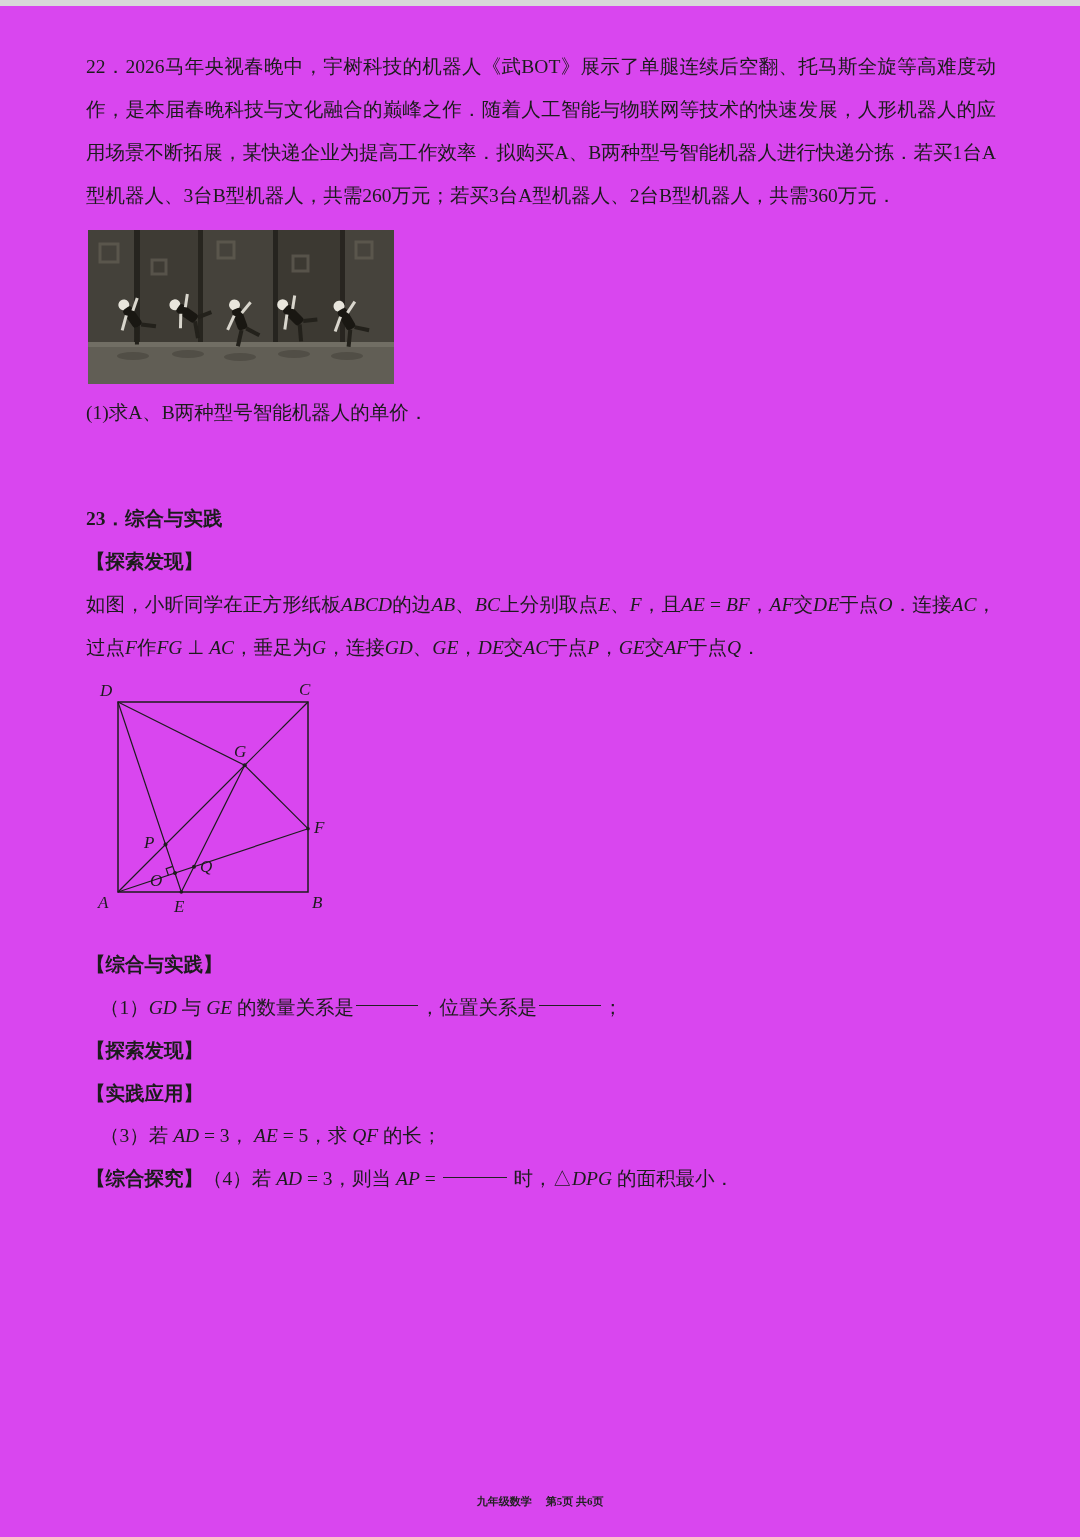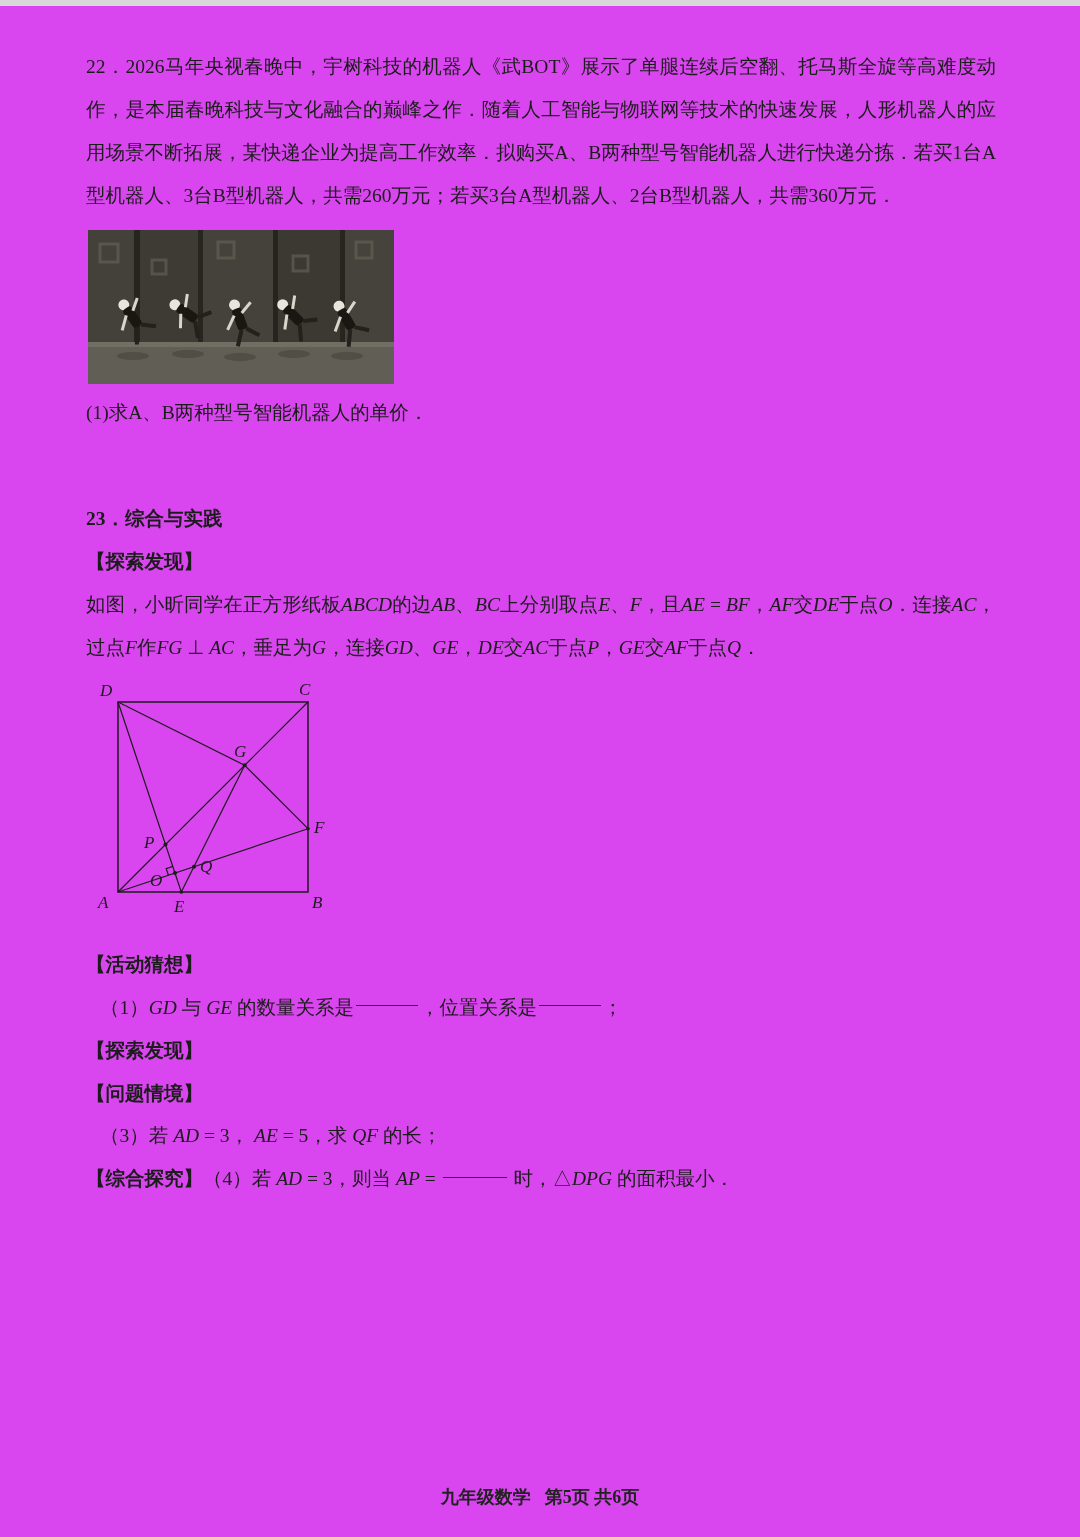--- a/index.html
+++ b/index.html
@@ -31,21 +31,21 @@
   .geo text {
     font-style: italic;
     font-family: "Liberation Serif", serif;
     font-size: 17px;
     fill: #1c1c1c;
   }
   .footer {
     position: absolute;
     bottom: 34px; left: 0; width: 100%;
     text-align: center;
-    font-size: 18px; font-weight: bold;
+    font-size: 11px; font-weight: bold;
     color: #222;
   }
   .footer span { margin: 0 7px; }
 </style>
 </head>
 <body>
 
 <div class="page">
   <div class="content">
 
@@ -165,24 +165,24 @@
             <text x="58" y="172">P</text>
             <text x="64" y="210">O</text>
             <text x="114" y="196">Q</text>
             <text x="12" y="232">A</text>
             <text x="88" y="236">E</text>
             <text x="226" y="232">B</text>
           </g>
         </svg>
       </div>
 
-      <p class="hd">【活动猜想】</p>
+      <p class="hd">【综合与实践】</p>
       <p class="ind"><span>（1）</span><span class="mi">GD</span><span> 与 </span><span class="mi">GE</span><span> 的数量关系是</span><span class="blank" style="width: 62px;">&nbsp;</span><span>，位置关系是</span><span class="blank" style="width: 62px;">&nbsp;</span><span>；</span></p>
       <p class="hd">【探索发现】</p>
-      <p class="hd">【问题情境】</p>
+      <p class="hd">【实践应用】</p>
       <p class="ind"><span>（3）若 </span><span class="mi">AD</span><span> = 3， </span><span class="mi">AE</span><span> = 5，求 </span><span class="mi">QF</span><span> 的长；</span></p>
       <p><span class="hd">【综合探究】</span><span><span>（4）若 </span><span class="mi">AD</span><span> = 3，则当 </span><span class="mi">AP</span><span> = </span><span class="blank" style="width: 64px;">&nbsp;</span><span> 时，△</span><span class="mi">DPG</span><span> 的面积最小．</span></span></p>
     </section>
 
   </div>
 
   <div class="footer">
     <span>九年级数学</span><span>第5页 共6页</span>
   </div>
 </div>

